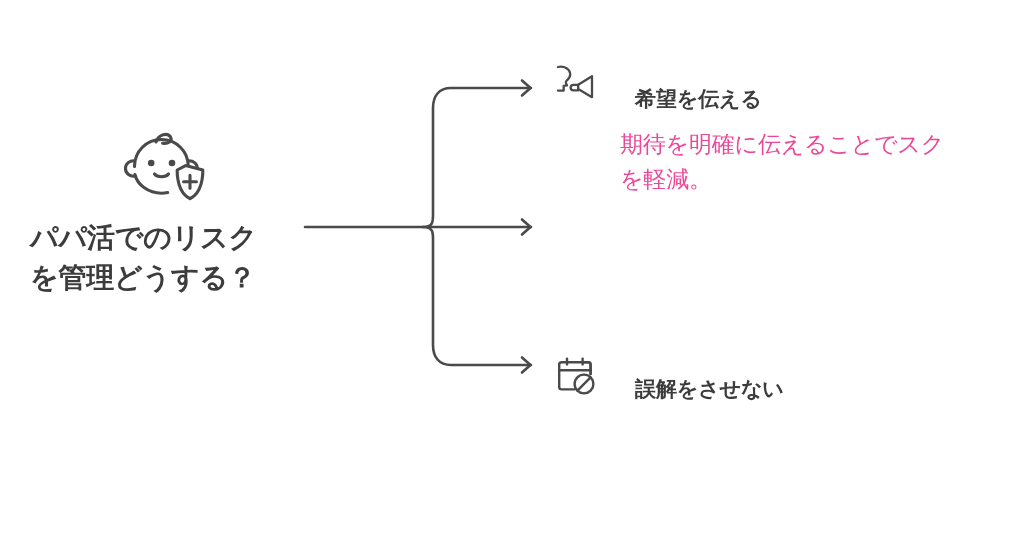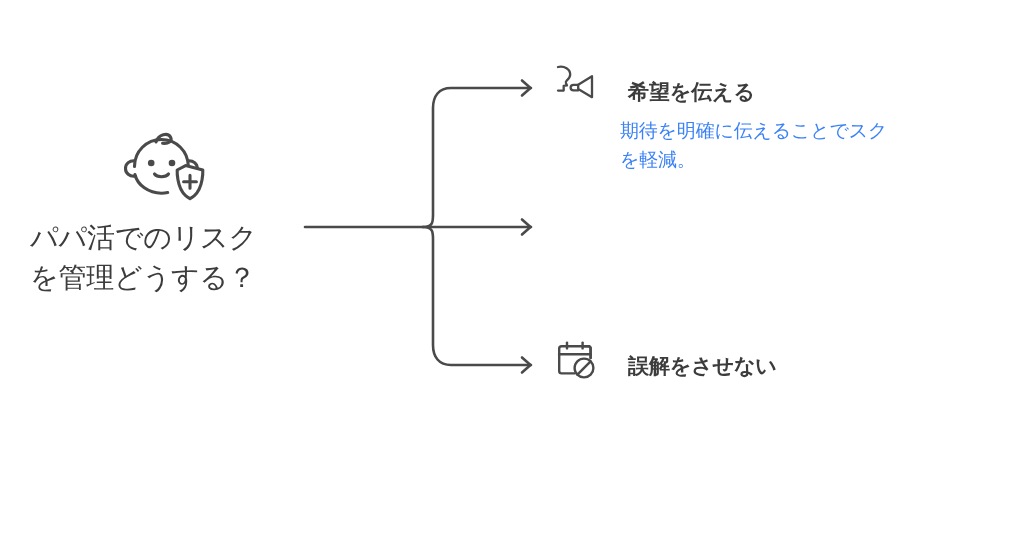--- a/index.html
+++ b/index.html
@@ -28,21 +28,21 @@
     width: 275px;
   }
 
   #root-icon-wrap {
     display: block;
     margin: 0 0 6px 88px;
   }
 
   #root-title {
     font-size: 28px;
-    font-weight: normal;
+    font-weight: bold;
     line-height: 1.42;
     color: #3c3c3c;
     letter-spacing: -0.2px;
     white-space: pre-line;
     margin: 0;
   }
 
   
   #connectors {
     position: absolute;
@@ -69,37 +69,37 @@
 
   .branch-body {
     margin-left: 68px;
   }
 
   .branch-heading {
     font-size: 21px;
     font-weight: bold;
     color: #3c3c3c;
     line-height: 1.25;
-    margin: 8px;
+    margin: 15px;
     letter-spacing: -0.1px;
   }
 
   .branch-desc {
-    font-size: 19px;
+    font-size: 23px;
     font-weight: normal;
-    color: #3b82f6;
+    color: #ec4899;
     line-height: 1.52;
     margin: 12px 0 0 0;
     white-space: pre-line;
     letter-spacing: -0.2px;
   }
 
   #branch-0 { top: 62px; }
   #branch-1 { top: 200px; }
-  #branch-2 { top: 336px; }
+  #branch-2 { top: 352px; }
 
   #branch-0 .branch-heading,
   #branch-1 .branch-heading,
   #branch-2 .branch-heading { padding-top: 9px; }
 </style>
 </head>
 <body>
 
 <div id="canvas">
 

